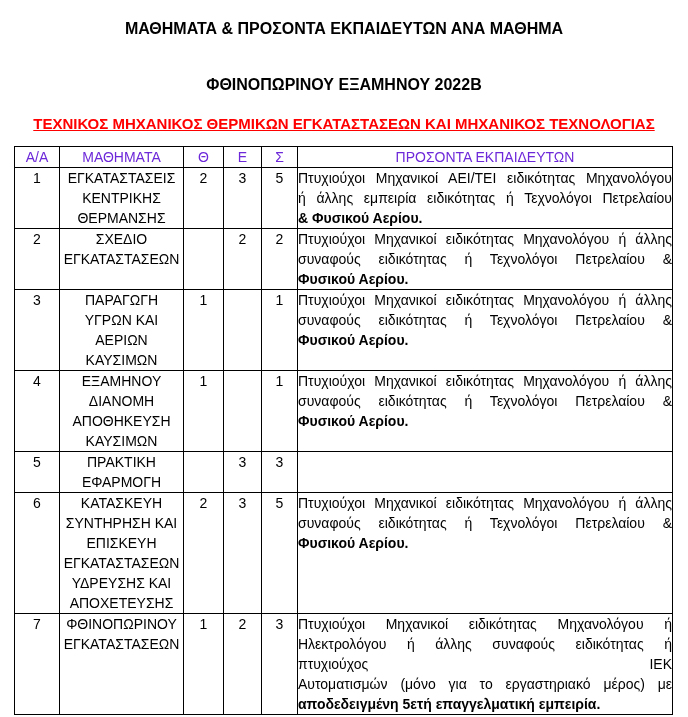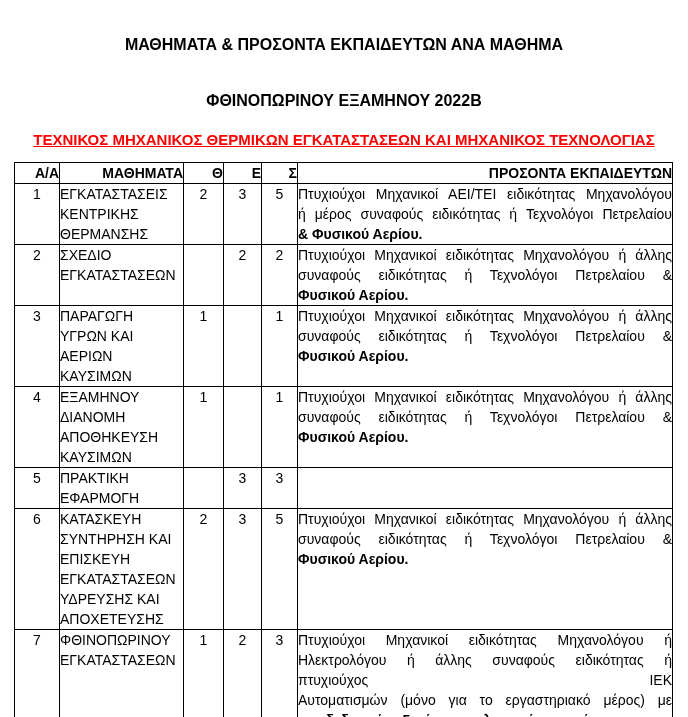--- a/index.html
+++ b/index.html
@@ -11,21 +11,21 @@
     font-family: "Liberation Sans", sans-serif;
     overflow: hidden;
   }
   .doc-title {
     font-weight: bold;
     font-size: 16px;
     line-height: 18px;
     text-align: center;
     color: #000000;
   }
-  #doc-title-1 { margin-top: 36px; }
+  #doc-title-1 { margin-top: 20px; }
   #doc-title-2 { margin-top: 38px; }
   .specialty-heading {
     margin-top: 17px;
     color: #FF0000;
     font-weight: bold;
     font-size: 15px;
     line-height: 26px;
     text-align: center;
   }
   .specialty-heading-line { text-decoration: underline; }
@@ -36,29 +36,29 @@
     margin: 9px 0 0 14px;
   }
   table.courses th, table.courses td {
     border: 1px solid #000000;
     vertical-align: top;
     padding: 0;
     line-height: 20px;
     font-size: 14px;
   }
   table.courses th {
-    color: #000000;
-    font-weight: bold;
-    text-align: right;
+    color: #6d28d9;
+    font-weight: normal;
+    text-align: center;
     height: 20px;
     white-space: nowrap;
     overflow: hidden;
   }
   td.num { text-align: center; }
-  td.course { text-align: left; font-size: 13px; padding: 0 2px; }
+  td.course { text-align: center; font-size: 13px; padding: 0 2px; }
   .course-line { white-space: nowrap; }
   td.qual { padding: 0 4px 0 6px; }
   .qual-line { text-align: justify; text-align-last: justify; white-space: nowrap; }
   .qual-line.last { text-align: left; text-align-last: left; font-weight: bold; }
 </style>
 </head>
 <body>
 
 <div class="page">
 
@@ -95,21 +95,21 @@
           <td class="course">
             <div class="course-line">ΕΓΚΑΤΑΣΤΑΣΕΙΣ</div>
             <div class="course-line">ΚΕΝΤΡΙΚΗΣ</div>
             <div class="course-line">ΘΕΡΜΑΝΣΗΣ</div>
           </td>
           <td class="num">2</td>
           <td class="num">3</td>
           <td class="num">5</td>
           <td class="qual">
             <div class="qual-line">Πτυχιούχοι Μηχανικοί ΑΕΙ/ΤΕΙ ειδικότητας Μηχανολόγου</div>
-            <div class="qual-line">ή μέρος συναφούς ειδικότητας ή Τεχνολόγοι Πετρελαίου</div>
+            <div class="qual-line">ή άλλης εμπειρία ειδικότητας ή Τεχνολόγοι Πετρελαίου</div>
             <div class="qual-line last">&amp; Φυσικού Αερίου.</div>
           </td>
         </tr>
         <tr>
           <td class="num">2</td>
           <td class="course">
             <div class="course-line">ΣΧΕΔΙΟ</div>
             <div class="course-line">ΕΓΚΑΤΑΣΤΑΣΕΩΝ</div>
           </td>
           <td class="num"></td>

